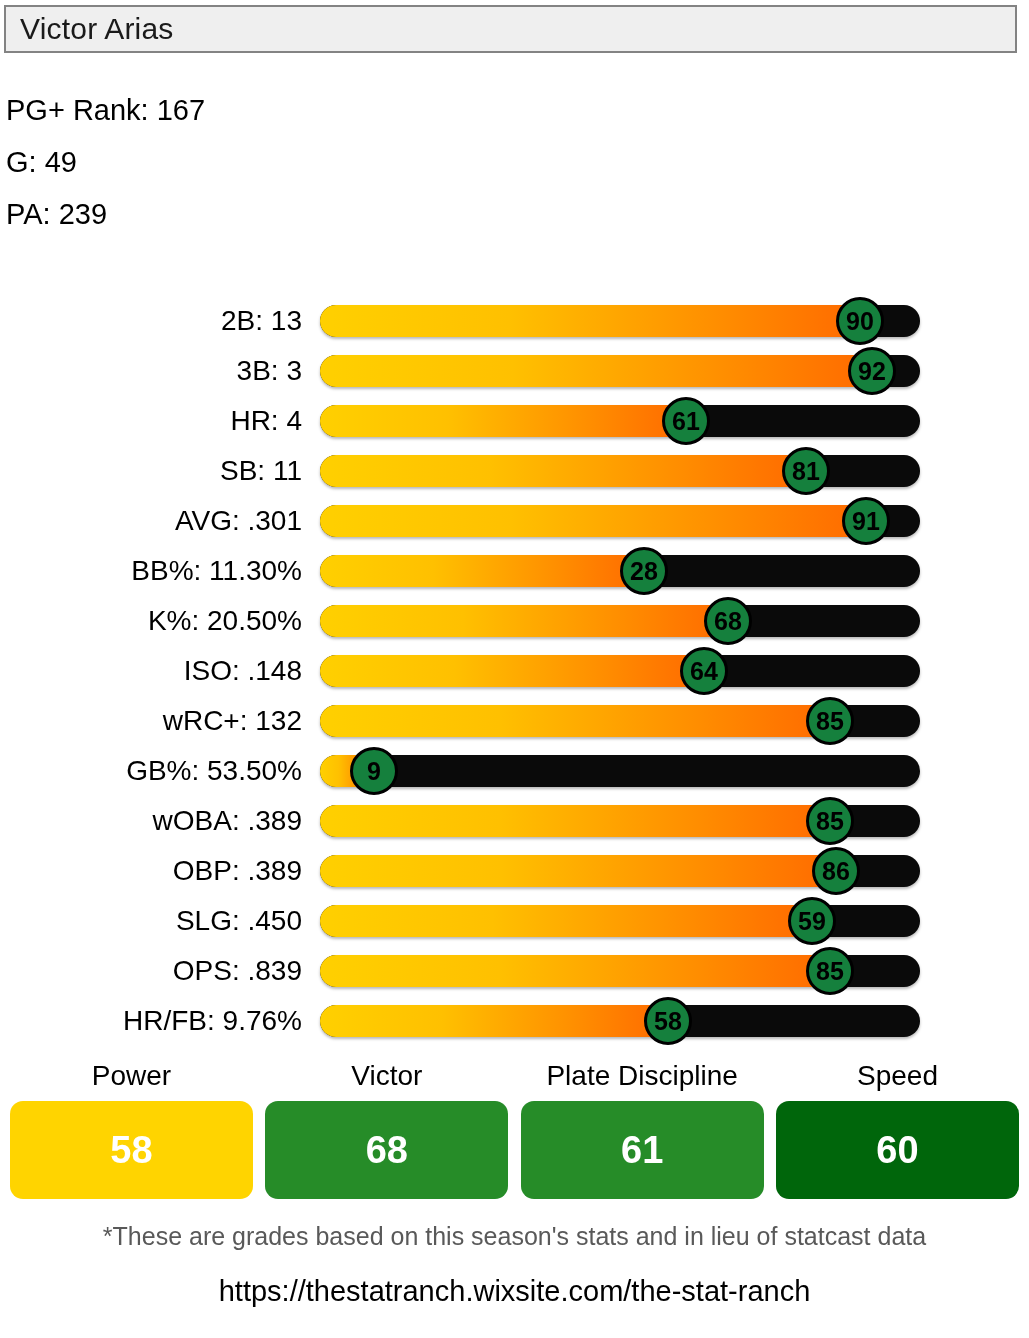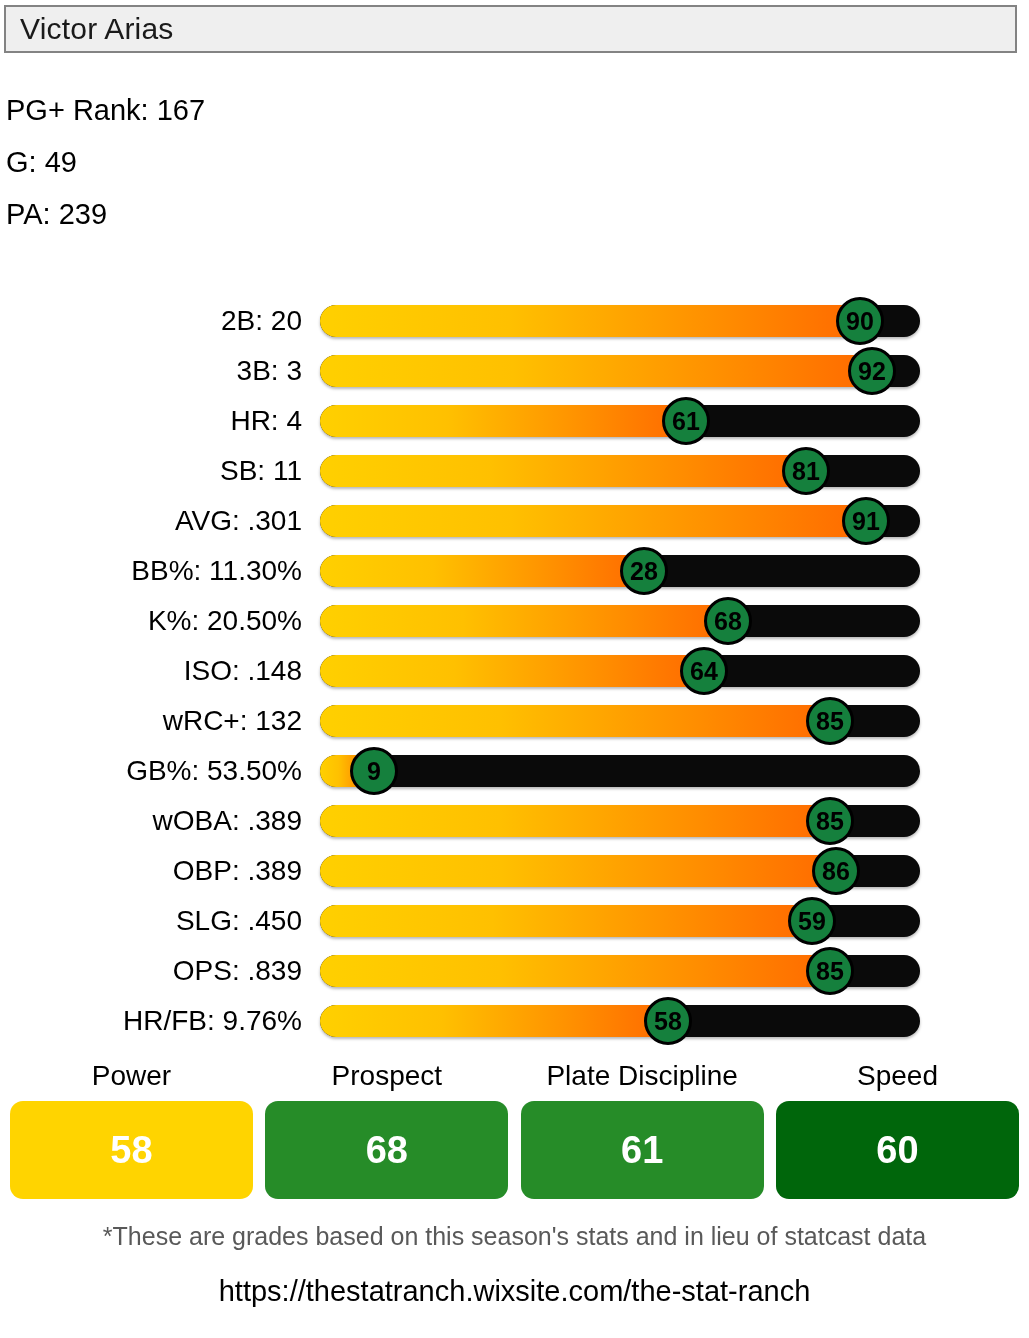--- a/index.html
+++ b/index.html
@@ -168,21 +168,21 @@
 </div>
 
 <div class="meta">
     <div class="meta-line">PG+ Rank: 167</div>
     <div class="meta-line">G: 49</div>
     <div class="meta-line">PA: 239</div>
   </div>
 
 <div class="bars">
     <div class="bar-row">
-      <div class="bar-label">2B: 20</div>
+      <div class="bar-label">2B: 13</div>
       <div class="bar-track">
         <div class="bar-fill" style="width: 540px;"></div>
         <div class="bar-marker" style="left: 540px;">90</div>
       </div>
     </div>
     <div class="bar-row">
       <div class="bar-label">3B: 3</div>
       <div class="bar-track">
         <div class="bar-fill" style="width: 552px;"></div>
         <div class="bar-marker" style="left: 552px;">92</div>
@@ -280,21 +280,21 @@
       </div>
     </div>
   </div>
 
 <div class="grades">
     <div class="grade-col">
       <div class="grade-title">Power</div>
       <div class="grade-box" style="background: rgb(255, 212, 0);">58</div>
     </div>
     <div class="grade-col">
-      <div class="grade-title">Prospect</div>
+      <div class="grade-title">Victor</div>
       <div class="grade-box" style="background: rgb(38, 140, 40);">68</div>
     </div>
     <div class="grade-col">
       <div class="grade-title">Plate Discipline</div>
       <div class="grade-box" style="background: rgb(38, 140, 40);">61</div>
     </div>
     <div class="grade-col">
       <div class="grade-title">Speed</div>
       <div class="grade-box" style="background: rgb(0, 102, 11);">60</div>
     </div>

